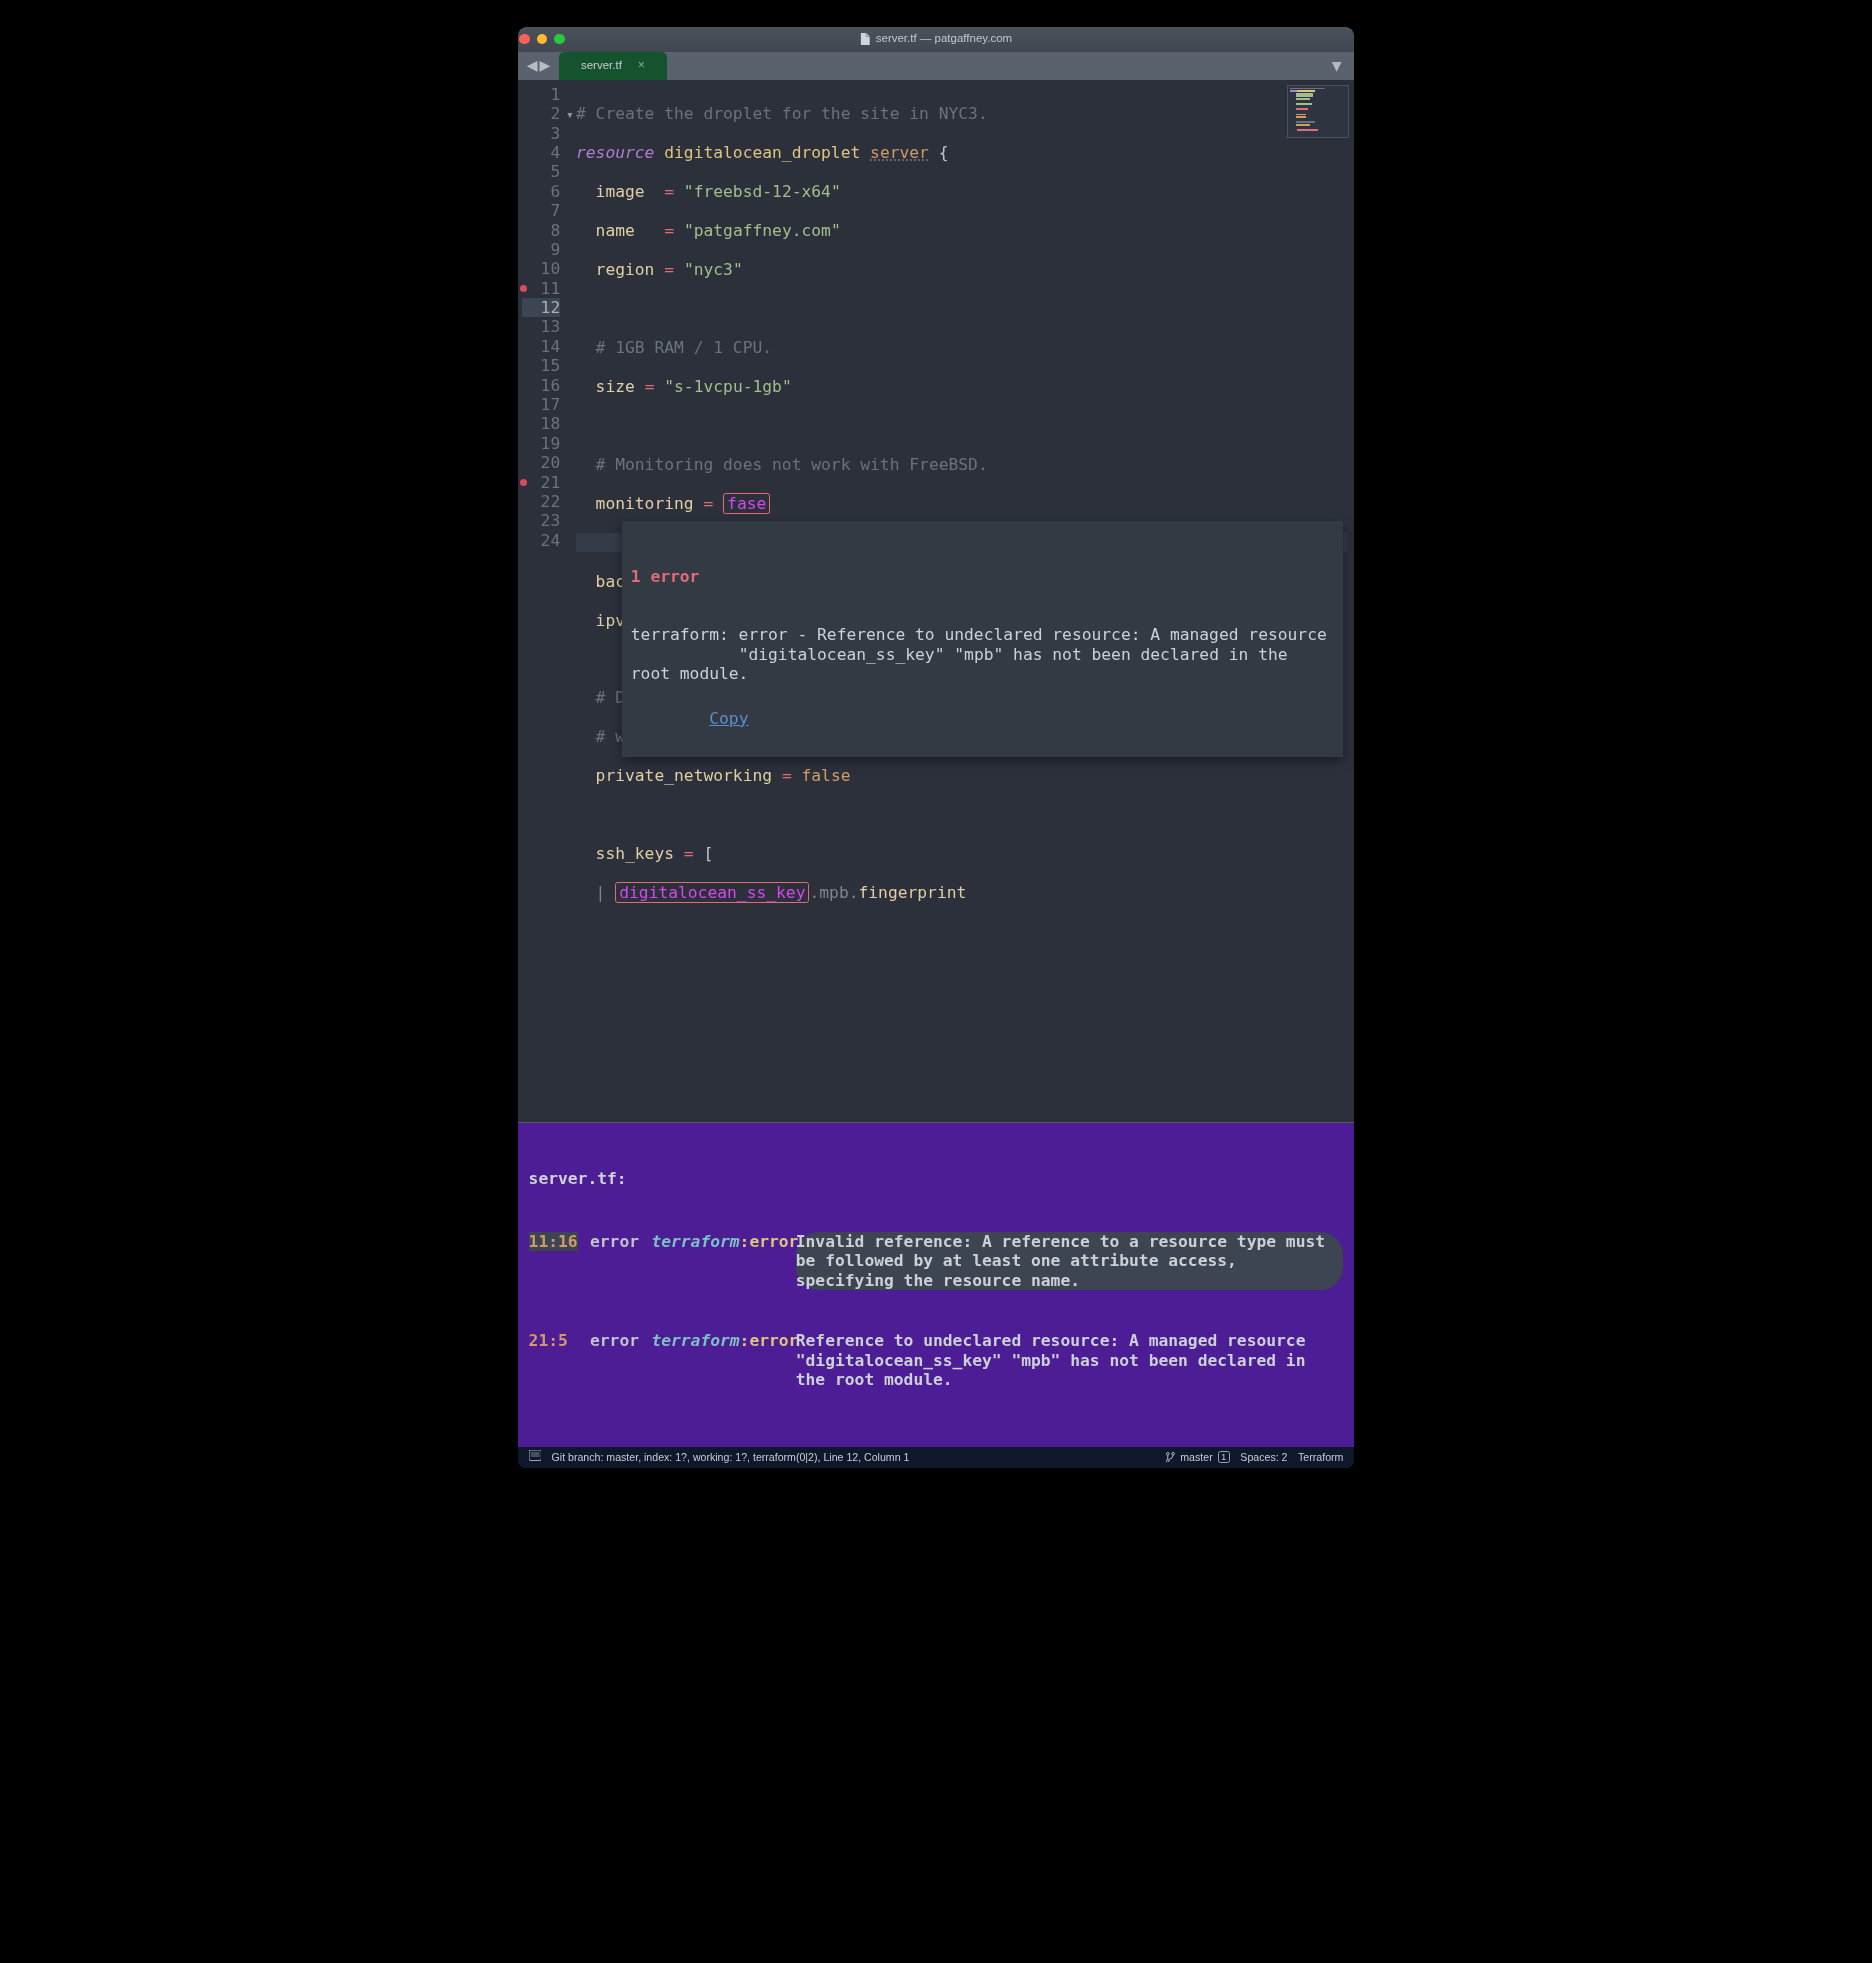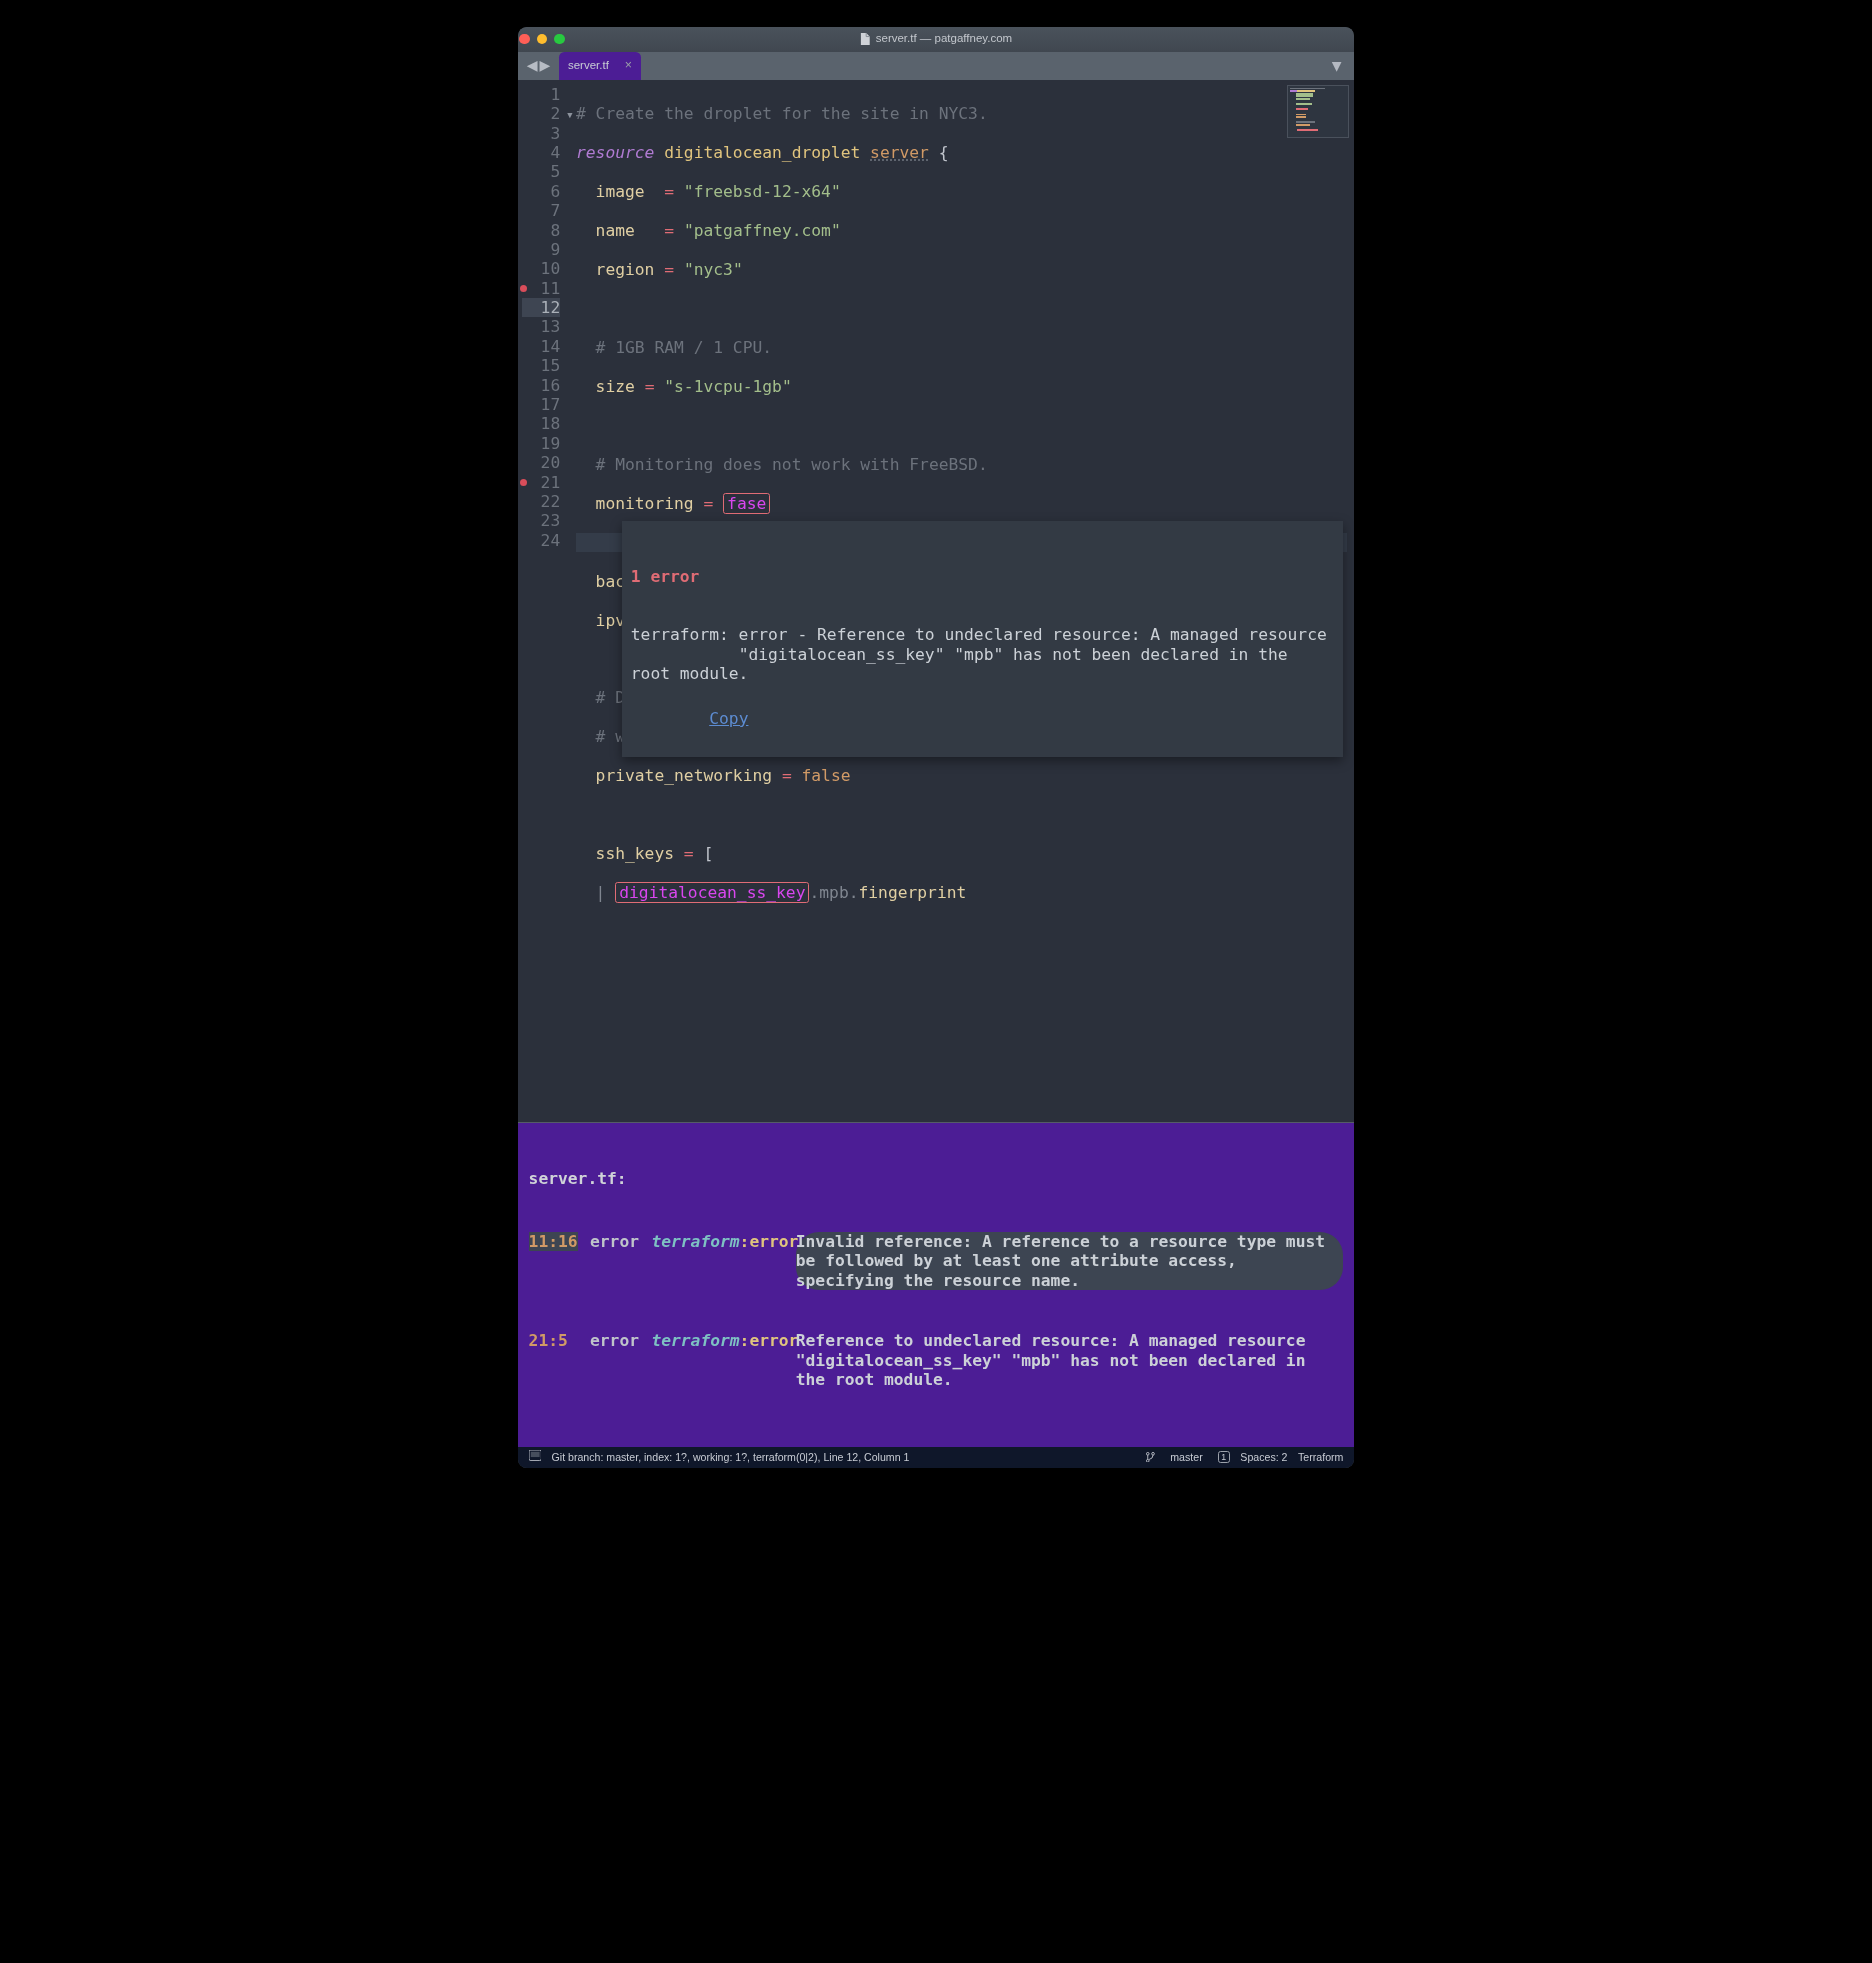--- a/index.html
+++ b/index.html
@@ -51,25 +51,25 @@
     padding-left: 5.3px;
     position: relative;
   }
   .navarrows {
     display: flex; align-items: center; gap: 1.8px;
     color: #b7bcc4; font-size: 14px; padding: 0 3.5px;
     font-family: sans-serif;
   }
   .tab {
     display: flex; align-items: center;
-    background: #4c1d95;
+    background: #14532d;
     color: #c7ccd4;
     font-size: 11.5px;
     font-family: -apple-system, "Helvetica Neue", sans-serif;
-    padding: 0 9px;
+    padding: 0 22px;
     margin-left: 5.3px;
     border-radius: 5.3px 5.3px 0 0;
     gap: 16px;
     position: relative;
   }
   .tab .close { color: #9aa0a8; font-size: 12.4px; }
   .menu-icon {
     margin-left: auto; padding: 0 12.4px;
     display: flex; align-items: center;
     color: #b4b9c2;
@@ -177,21 +177,21 @@
     height: 21px;
     background: #0f172a;
     color: #c8ccd4;
     font-size: 10.6px;
     font-family: -apple-system, "Helvetica Neue", sans-serif;
     display: flex; align-items: center;
     padding: 0 10.6px;
     gap: 10.6px;
   }
   .status .grow { flex: 1; }
-  .status .chip { display: flex; align-items: center; gap: 15px; }
+  .status .chip { display: flex; align-items: center; gap: 5px; }
   .status .badge {
     border: 0.9px solid #9ba1ab; border-radius: 2.6px;
     font-size: 8.8px; padding: 0 2.6px; line-height: 10.6px;
   }
 </style>
 </head>
 <body>
 
 <div class="window">
 

